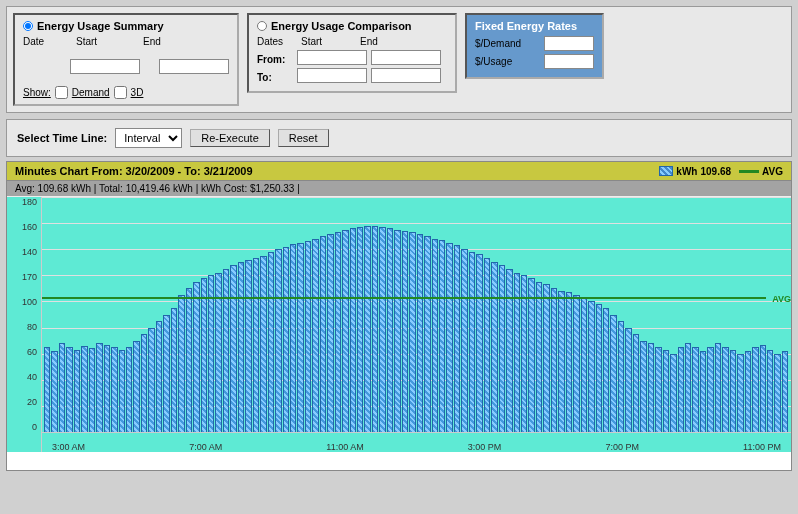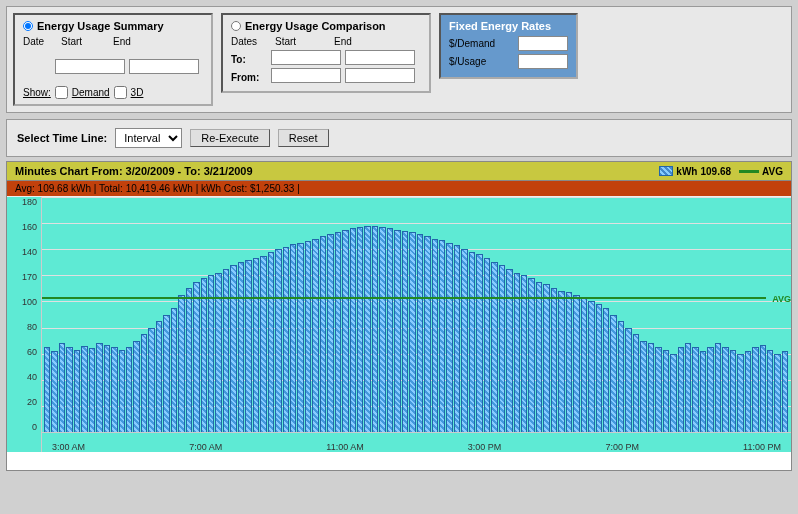--- a/index.html
+++ b/index.html
@@ -33,21 +33,21 @@
     }
 
     .radio-input {
       width: 10px;
       height: 10px;
     }
 
     .date-row {
       display: flex;
       align-items: center;
-      gap: 4px;
+      gap: 19px;
       margin-bottom: 12px;
     }
 
     .date-row label {
       font-size: 10px;
       min-width: 28px;
     }
 
     .date-input {
       border: 1px solid #888;
@@ -221,21 +221,21 @@
     .legend-avg-line {
       width: 20px;
       height: 3px;
       background: #228822;
     }
 
     .chart-subtitle {
       font-size: 10px;
       padding: 2px 8px;
       border-bottom: 1px solid #eee;
-      background: #c2410c;
+      background: #a3a3a3;
       color: #000;
     }
 
     .chart-body {
       position: relative;
       height: 255px;
       display: flex;
       background: #5eead4;
     }
 
@@ -367,26 +367,26 @@
     <div class="section-title">
       <input type="radio" class="radio-input" name="mode" style="">
       <span>Energy Usage Comparison</span>
     </div>
     <div class="dates-row">
       <label style="min-width:36px">Dates</label>
       <label style="min-width:55px; margin-left:4px">Start</label>
       <label>End</label>
     </div>
     <div class="dates-row">
-      <label style="min-width:36px; font-weight:bold">To:</label>
+      <label style="min-width:36px; font-weight:bold">From:</label>
       <input type="text" class="date-input" style="">
       <input type="text" class="date-input" style="">
     </div>
     <div class="dates-row">
-      <label style="min-width:36px; font-weight:bold">From:</label>
+      <label style="min-width:36px; font-weight:bold">To:</label>
       <input type="text" class="date-input" style="">
       <input type="text" class="date-input" style="">
     </div>
   </div>
 
   <div class="fixed-energy-rates">
     <div class="section-title">
       <span style="color:white">Fixed Energy Rates</span>
     </div>
     <div class="rate-row">

